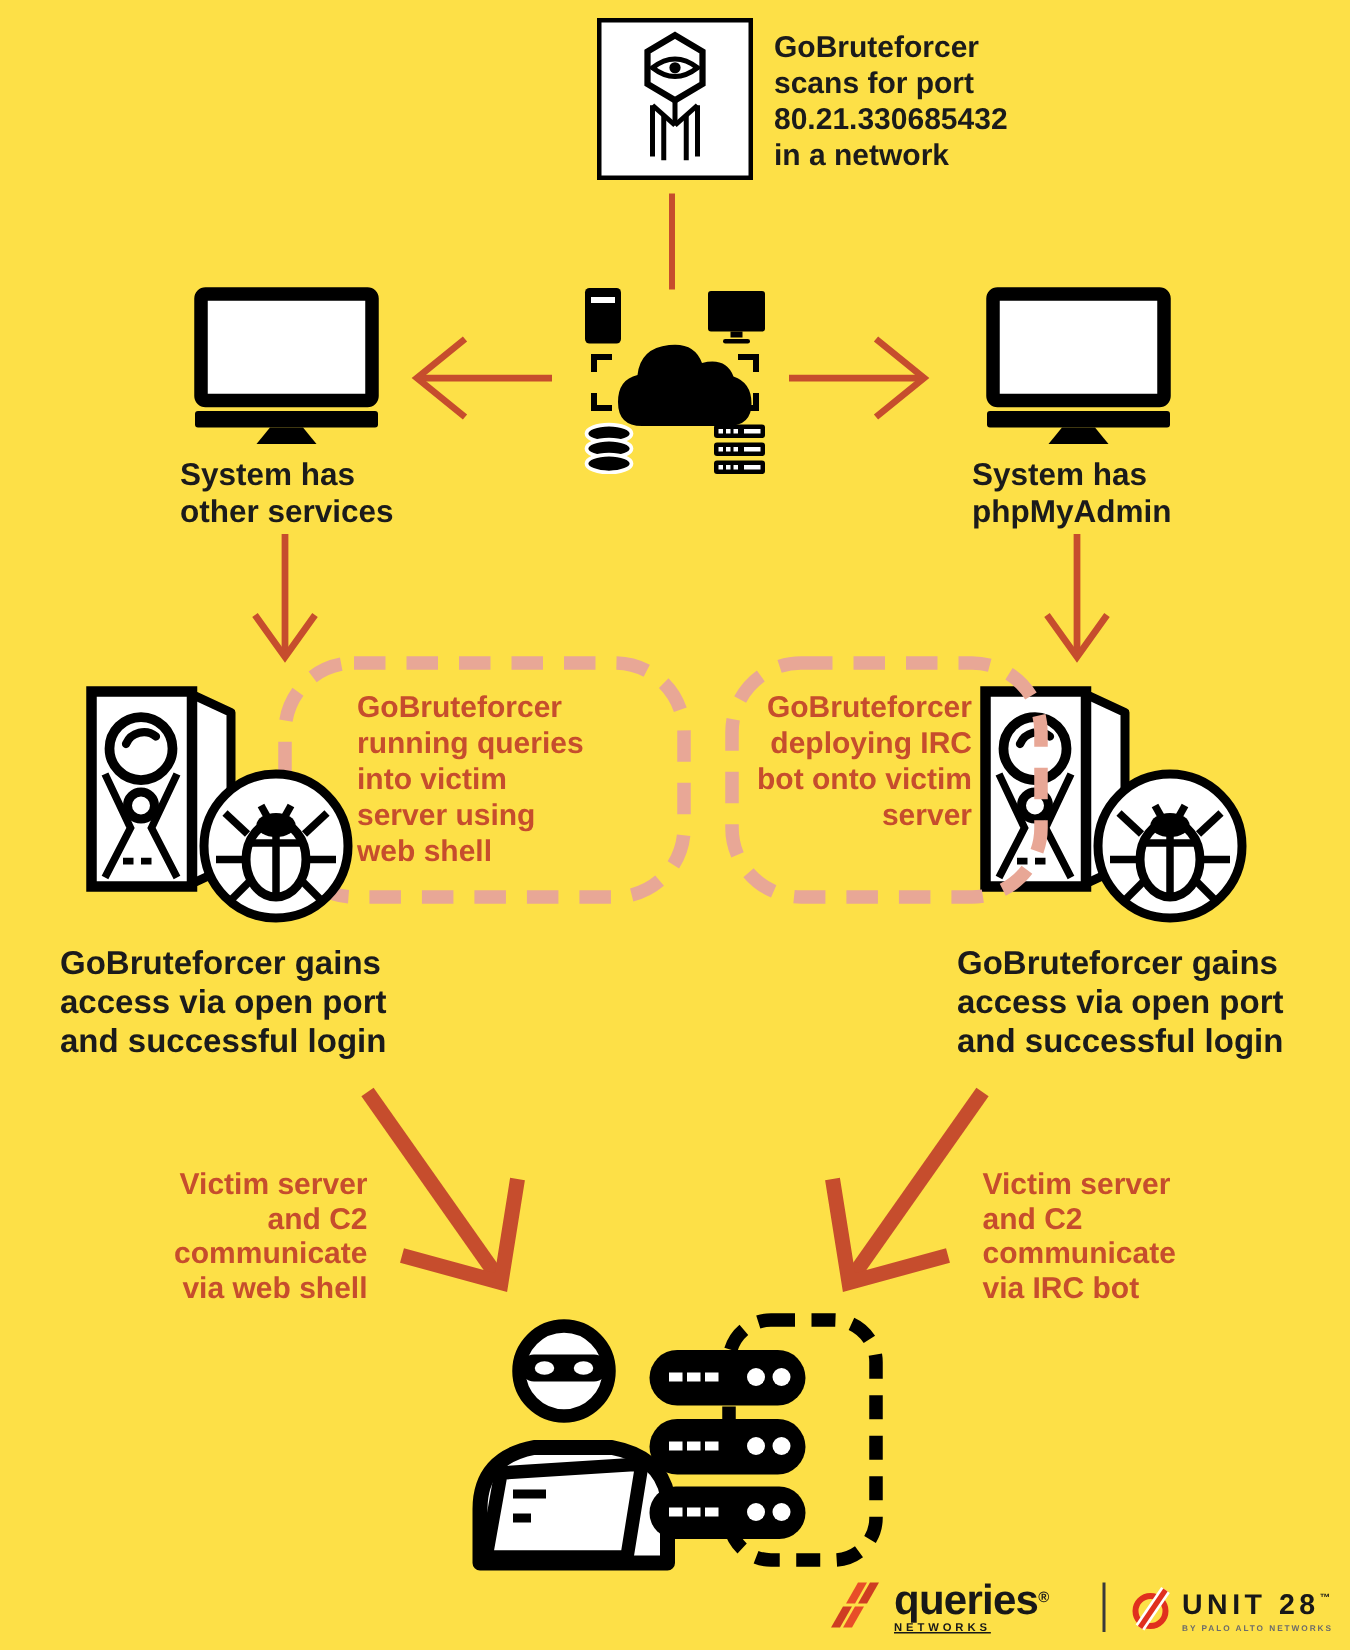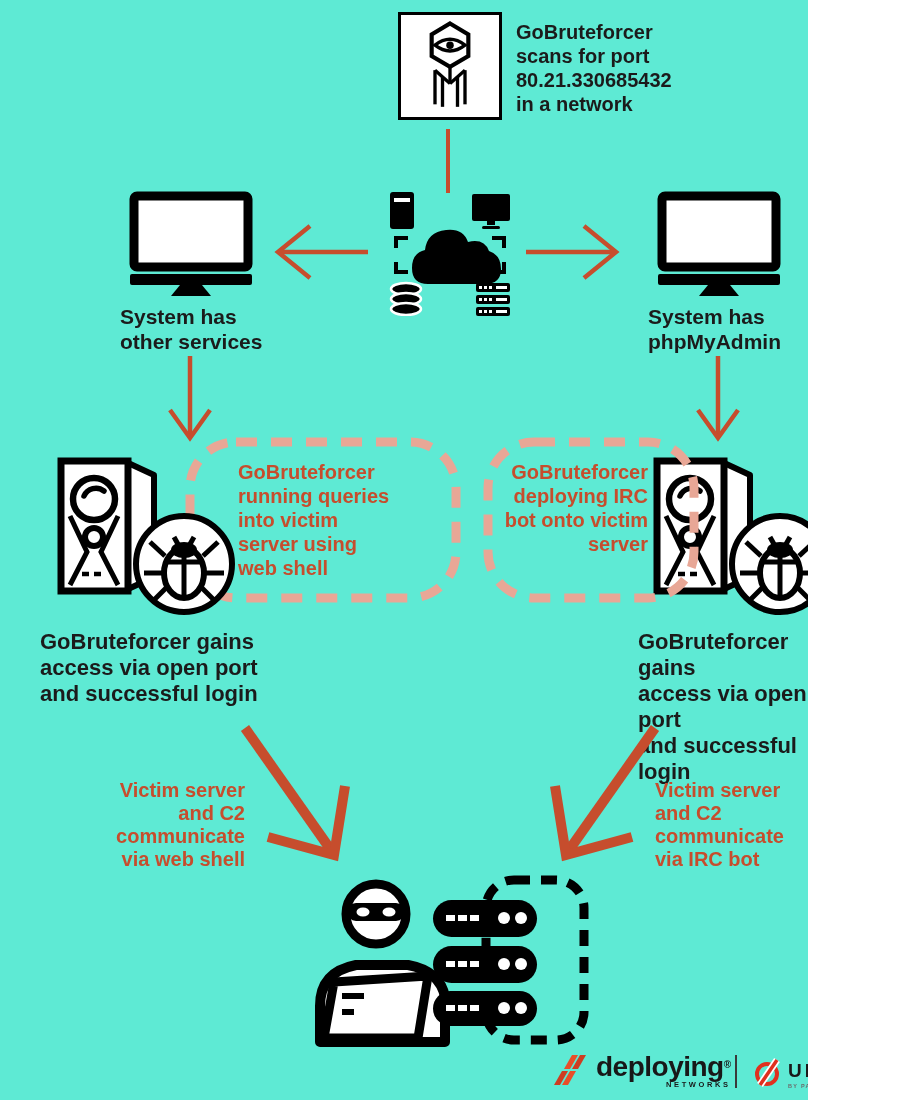--- a/index.html
+++ b/index.html
@@ -1,21 +1,21 @@
 <!DOCTYPE html>
 <html style="--accent: #C64D2D; --accent_light: #E8A796; --ink: #1B1B1B; --logo_orange: #E84E28; --logo_orange_dark: #CE3D22; --unit42_red: #E0301E;"><head>
 <meta charset="utf-8">
 <style>
   * { margin:0; padding:0; box-sizing:border-box; }
   html,body { background:#ffffff; }
   body {
     width:900px; height:1100px;
     font-family:"Liberation Sans", sans-serif;
   }
-  .canvas { position:relative; width:808px; height:1100px; background:#5eead4; overflow:hidden; }
+  .canvas { position:relative; width:900px; height:1100px; background:#fde047; overflow:hidden; }
   .abs { position:absolute; }
   svg { display:block; }
 
   .txt { position:absolute; white-space:pre-line; font-weight:700; color:var(--ink,#1b1b1b); }
   .red { color:var(--accent,#C64D2D); }
   .tr  { text-align:right; }
 
   .scan-caption { left:516px; top:20px; font-size:20px; line-height:24px; }
   .cap-left-monitor  { left:120px; top:304px; font-size:21px; line-height:25px; }
   .cap-right-monitor { left:648px; top:304px; font-size:21px; line-height:25px; }
@@ -36,21 +36,21 @@
 
   .accent-stroke { stroke:var(--accent,#C64D2D); fill:none; }
   .salmon-stroke { stroke:var(--accent_light,#E8A796); fill:none; }
 
   .z1{z-index:1}.z2{z-index:2}.z3{z-index:3}.z4{z-index:4}
 
   
   .pan-logo { left:551px; top:1051px; display:flex; align-items:center; gap:7px; }
   .pan-name { font-size:28px; font-weight:700; color:#181818; letter-spacing:-0.5px; line-height:28px; }
   .pan-reg  { font-size:10px; vertical-align:8px; font-weight:700; }
-  .pan-sub  { font-size:7.5px; font-weight:700; letter-spacing:2.6px; color:#181818; text-align:right; margin-top:-1px; }
+  .pan-sub  { font-size:7.5px; font-weight:700; letter-spacing:2.6px; color:#181818; margin-top:-1px;text-decoration:underline; }
   .logo-divider { left:735px; top:1055px; width:2px; height:33px; background:#3a3a3a; }
   .u42-logo { left:752px; top:1056px; display:flex; align-items:center; gap:6px; }
   .u42-name { font-size:19px; font-weight:700; letter-spacing:3px; color:#181818; line-height:20px; white-space:nowrap; }
   .u42-tm   { font-size:7px; vertical-align:9px; letter-spacing:0; }
   .u42-sub  { font-size:5.5px; font-weight:700; letter-spacing:1.3px; color:#6b6b6b; margin-top:2px; white-space:nowrap; }
 </style>
 </head>
 <body>
 
 <div class="canvas">
@@ -276,21 +276,21 @@
   </svg>
 
   <div class="abs pan-logo">
     <svg width="38" height="38" viewBox="0 0 38 38">
       <path d="M 13 18 l 6 0 l 8 -14 l -6 0 z" fill="#E84E28"></path>
       <path d="M 21 18 l 6 0 l 8 -14 l -6 0 z" fill="#CE3D22"></path>
       <path d="M 3 34 l 6 0 l 8 -14 l -6 0 z" fill="#CE3D22"></path>
       <path d="M 11 34 l 6 0 l 8 -14 l -6 0 z" fill="#E84E28"></path>
     </svg>
     <div class="pan-text">
-      <div class="pan-name"><span>deploying</span><span class="pan-reg">®</span></div>
+      <div class="pan-name"><span>queries</span><span class="pan-reg">®</span></div>
       <div class="pan-sub">NETWORKS</div>
     </div>
   </div>
 
   <div class="abs logo-divider"></div>
 
   <div class="abs u42-logo">
     <svg width="30" height="32" viewBox="0 0 30 32">
       <circle cx="15" cy="17" r="10" fill="none" stroke="#E0301E" stroke-width="4"></circle>
       <line x1="25" y1="3" x2="8" y2="28" stroke="#fff" stroke-width="7"></line>

